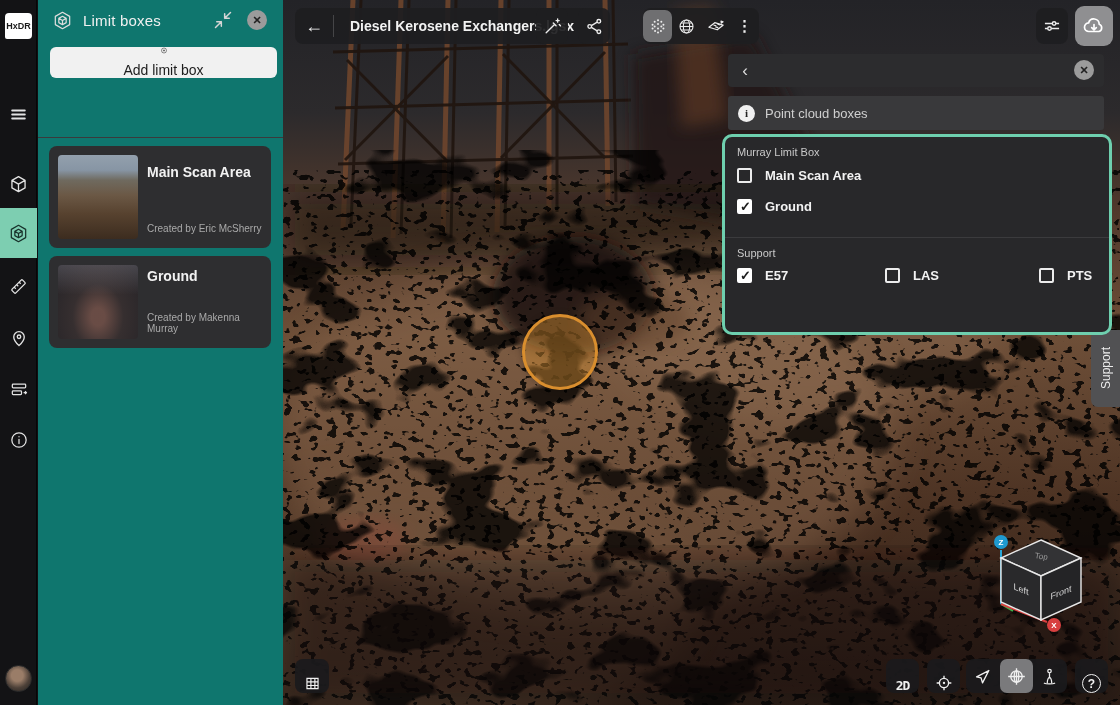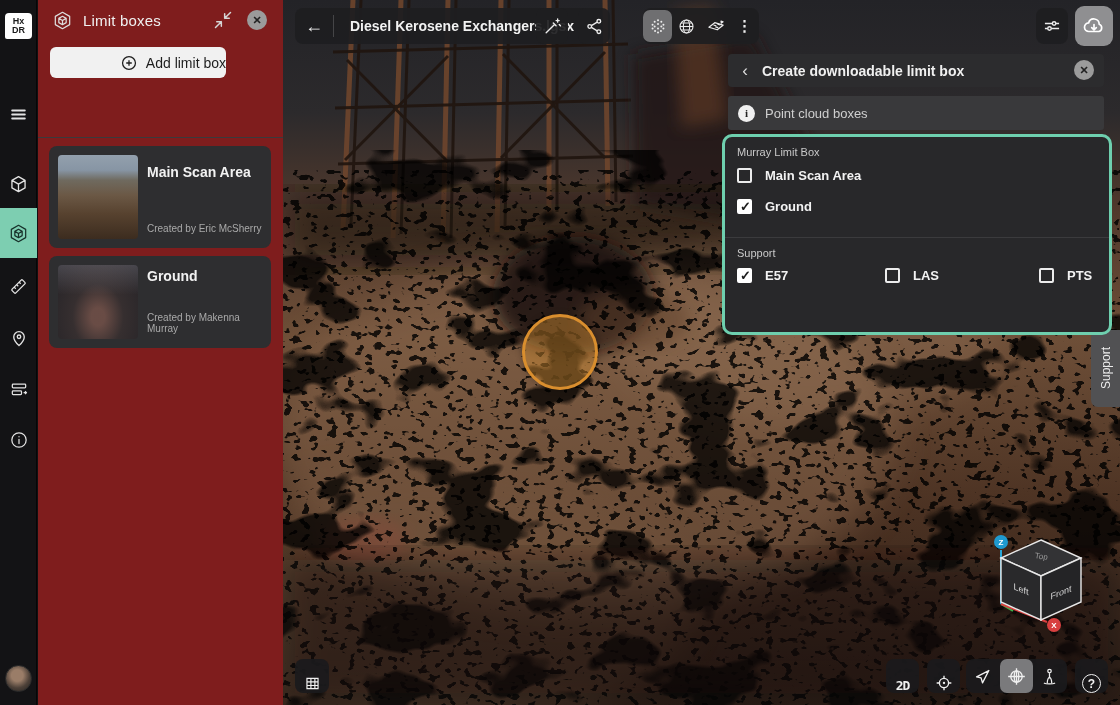--- a/index.html
+++ b/index.html
@@ -4,34 +4,34 @@
 <style>
   * { margin:0; padding:0; box-sizing:border-box; }
   html,body { background:#000; }
   body { font-family:"Liberation Sans", sans-serif; }
   #app {
     position:relative; width:1120px; height:705px; overflow:hidden;
     background:#101012; color:#e8e8e8; font-size:13px;
   }
   
   .rail { position:absolute; left:0; top:0; bottom:0; width:37px; background:#131315; z-index:40; border-right:1px solid #060606; }
-  .rail-logo { position:absolute; left:5px; top:13px; width:27px; height:26px; background:#fff; border-radius:4px 4px 4px 2px; color:#1c1c1c; font-weight:bold; font-size:9px; line-height:9px; display:flex; flex-direction:column; align-items:center; justify-content:center; }
+  .rail-logo { position:absolute; left:5px; top:13px; width:27px; height:26px; background:#fff; border-radius:4px 4px 4px 2px; color:#1c1c1c; font-weight:bold; font-size:9px; line-height:9px; display:flex; flex-direction:row; align-items:center; justify-content:center; }
   .rail-btn { position:absolute; left:0; width:37px; height:40px; display:flex; align-items:center; justify-content:center; color:#e3e3e3; cursor:pointer; }
   .rail-btn.active-tool { height:50px; background:#7dceb1; color:#17312a; }
   .rail-avatar { position:absolute; left:5px; bottom:13px; width:27px; height:27px; border-radius:50%; background:radial-gradient(circle at 45% 38%, #9a7d68 0 28%, #4c4038 60%, #23201d 100%); border:1px solid #2c2c2c; }
   .ic { display:block; }
   
-  .panel { position:absolute; left:38px; top:0; bottom:0; width:245px; background:#7f1d1d; z-index:35; }
+  .panel { position:absolute; left:38px; top:0; bottom:0; width:245px; background:#0f766e; z-index:35; }
   .panel-header { position:absolute; left:0; top:0; width:100%; height:40px; display:flex; align-items:center; }
   .panel-header .ph-icon { margin-left:14px; color:#dedede; }
   .panel-title { margin-left:10px; font-size:15px; color:#f0f0f0; letter-spacing:.2px; }
   .ph-collapse { position:absolute; right:50px; top:10px; width:20px; height:20px; color:#d6d6d6; cursor:pointer; }
   .circle-x { width:20px; height:20px; border-radius:50%; background:#9b9b9b; color:#222; font-size:11px; font-weight:bold; display:flex; align-items:center; justify-content:center; cursor:pointer; }
   .ph-close { position:absolute; right:16px; top:10px; }
-  .add-btn { position:absolute; left:12px; top:47px; width:176px; height:31px; background:#f1f1f1; color:#1d1d1d; border:none; border-radius:6px; font-size:14px; font-family:inherit; display:flex; align-items:center; justify-content:flex-end; gap:8px; cursor:pointer; }
+  .add-btn { position:absolute; left:12px; top:47px; width:227px; height:31px; background:#f1f1f1; color:#1d1d1d; border:none; border-radius:6px; font-size:14px; font-family:inherit; display:flex; align-items:center; justify-content:space-between; gap:8px; cursor:pointer;flex-direction:column; }
   .filter-wrap { position:absolute; left:11px; top:90px; width:222px; height:38px; }
   .filter-input { width:100%; height:100%; background:#29292b; border:none; border-radius:6px; color:#dcdcdc; font-size:13px; font-family:inherit; padding:0 36px 0 13px; }
   .filter-input::placeholder { color:#969696; }
   .filter-search { position:absolute; right:10px; top:9px; color:#d8d8d8; }
   .panel-divider { position:absolute; left:0; top:137px; width:100%; height:1px; background:#3a3a3c; }
   .lb-card { position:absolute; left:11px; width:222px; background:#2e2e30; border-radius:8px; cursor:pointer; }
   .lb-card.c1 { top:146px; height:102px; }
   .lb-card.c2 { top:256px; height:92px; }
   .lb-thumb { position:absolute; left:9px; top:9px; width:80px; border-radius:4px; }
   .c1 .lb-thumb { height:84px; background:linear-gradient(180deg,#93a0ad 0%,#8795a4 18%,#6f6a5f 30%,#6b5845 48%,#57422f 70%,#3c2c1f 100%); }
@@ -242,21 +242,20 @@
     <div class="dl-btn">
       <svg class="ic" width="24" height="24" viewBox="0 0 24 24" fill="none" stroke="currentColor" stroke-width="1.7" stroke-linecap="round" stroke-linejoin="round">
         <path d="M7 17.5a4.3 4.3 0 01-.4-8.6 5.4 5.4 0 0110.6 1.4A3.8 3.8 0 0117 17.5H7z"></path>
         <path d="M12 10.5v5.5M12 16l-2.3-2.3M12 16l2.3-2.3"></path>
       </svg>
     </div>
 
     <div class="cpanel">
       <div class="cp-header">
         <div class="cp-back"><span>‹</span></div>
-        <div class="cp-title">Create downloadable limit box</div>
         <div class="circle-x cp-close">
             <span>✕</span>
           </div>
       </div>
       <div class="cp-info">
         <div class="info-badge">i</div>
         <div class="cp-info-text">Point cloud boxes</div>
       </div>
 
       <div class="teal-box">

